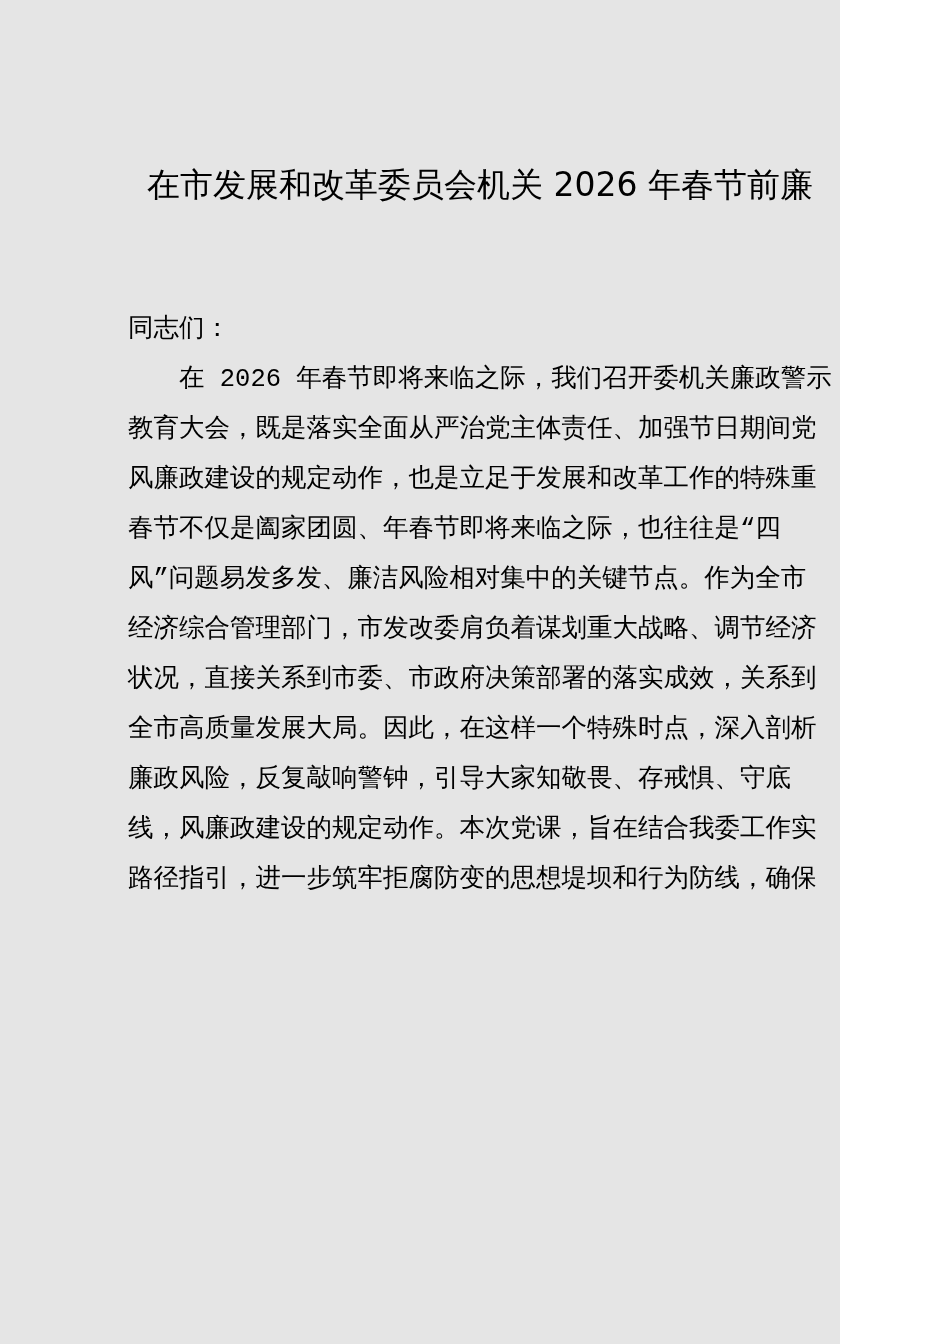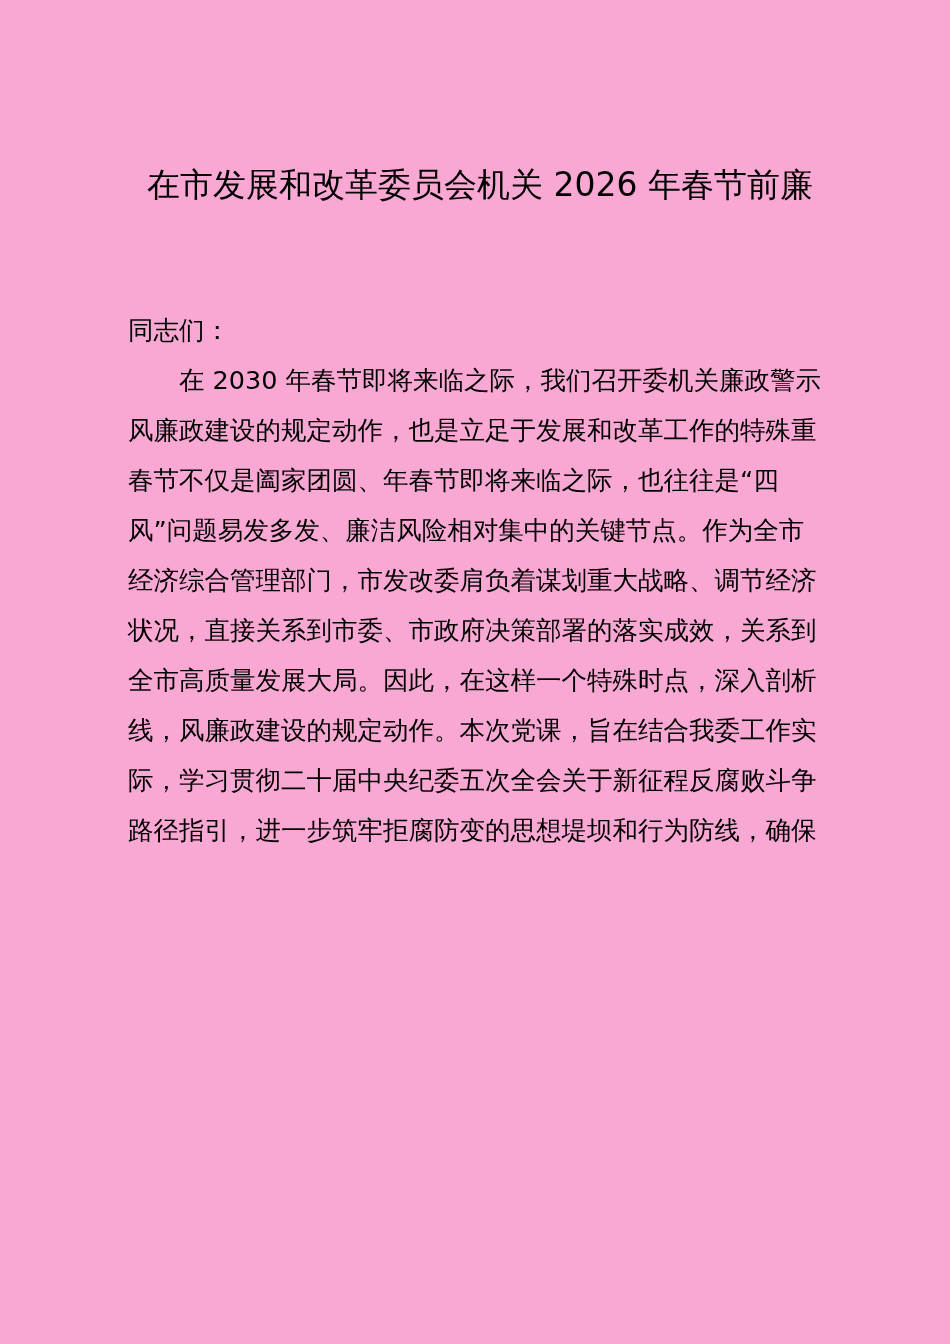--- a/index.html
+++ b/index.html
@@ -12,23 +12,23 @@
       height: 1344px;
       position: relative;
       overflow: hidden;
       font-family: "DejaVu Sans", "Liberation Sans", sans-serif;
       color: #000000;
     }
     .page {
       position: absolute;
       left: 0;
       top: 0;
-      width: 950px;
+      width: 840px;
       height: 1344px;
-      background: #f9a8d4;
+      background: #e5e5e5;
     }
     .title {
       position: absolute;
       left: 120px;
       width: 720px;
       top: 160px;
       text-align: center;
       font-size: 33px;
       line-height: 50px;
       letter-spacing: 0px;
@@ -44,38 +44,40 @@
       left: 128px;
       top: 305px;
       width: 710px;
       font-size: 25.5px;
       line-height: 50px;
     }
     .body .line {
       display: block;
       white-space: nowrap;
       height: 50px;
+      font-family: Liberation Mono, monospace;
     }
   </style>
 </head>
 <body>
 
 <div class="page">
 
   <h1 class="title">
     <span class="line">在市发展和改革委员会机关 2026 年春节前廉</span>
   </h1>
 
   <div class="body">
     <span class="line">同志们：</span>
-    <span class="line">　　在 2030 年春节即将来临之际，我们召开委机关廉政警示</span>
+    <span class="line">　　在 2026 年春节即将来临之际，我们召开委机关廉政警示</span>
+    <span class="line">教育大会，既是落实全面从严治党主体责任、加强节日期间党</span>
     <span class="line">风廉政建设的规定动作，也是立足于发展和改革工作的特殊重</span>
     <span class="line">春节不仅是阖家团圆、年春节即将来临之际，也往往是“四</span>
     <span class="line">风”问题易发多发、廉洁风险相对集中的关键节点。作为全市</span>
     <span class="line">经济综合管理部门，市发改委肩负着谋划重大战略、调节经济</span>
     <span class="line">状况，直接关系到市委、市政府决策部署的落实成效，关系到</span>
     <span class="line">全市高质量发展大局。因此，在这样一个特殊时点，深入剖析</span>
+    <span class="line">廉政风险，反复敲响警钟，引导大家知敬畏、存戒惧、守底</span>
     <span class="line">线，风廉政建设的规定动作。本次党课，旨在结合我委工作实</span>
-    <span class="line">际，学习贯彻二十届中央纪委五次全会关于新征程反腐败斗争</span>
     <span class="line">路径指引，进一步筑牢拒腐防变的思想堤坝和行为防线，确保</span>
   </div>
 
 </div>
 
 </body></html>

